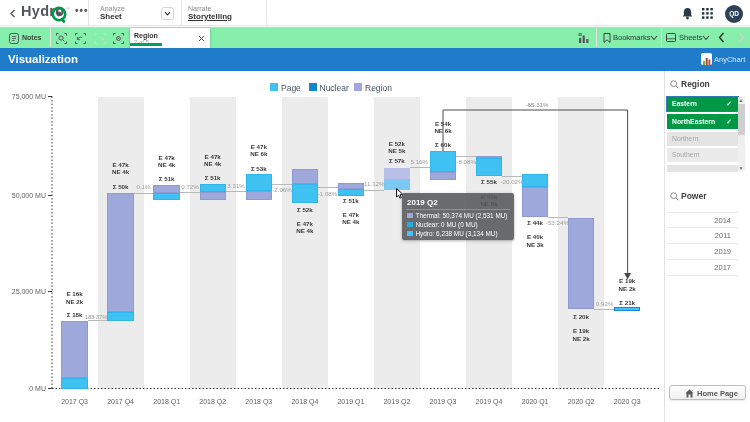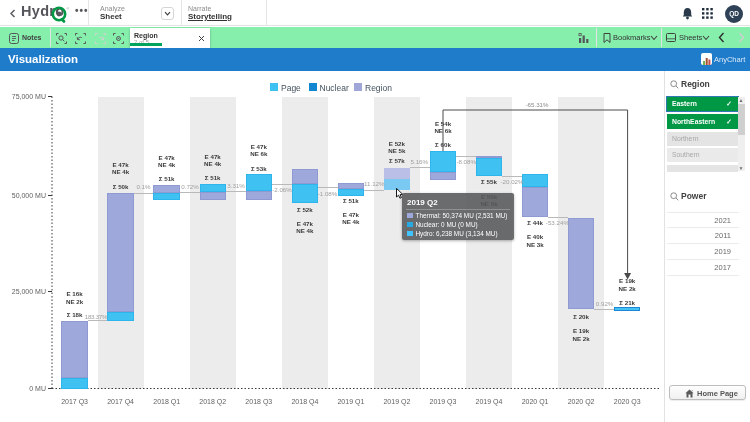--- a/index.html
+++ b/index.html
@@ -317,21 +317,21 @@
     <div class="abs" style="left:73px;top:26.3px;width:7px;height:74.2px;background:#efefef;">
       <div style="position:absolute;left:0;top:7px;width:7px;height:31px;background:#cfcfcf;"></div>
       <div style="position:absolute;left:0.5px;top:0px;font-size:5px;color:#707070;">▲</div>
       <div style="position:absolute;left:0.5px;bottom:0px;font-size:5px;color:#707070;">▼</div>
     </div>
     <svg class="abs" style="left:5px;top:121px" width="9" height="9" viewBox="0 0 9 9">
         <circle cx="3.7" cy="3.7" r="2.9" fill="none" stroke="#8a8a8a" stroke-width="1"></circle>
         <path d="M6 6 L8.3 8.3" stroke="#8a8a8a" stroke-width="1"></path>
       </svg>
     <div class="ptitle" style="left:16px;top:120px;">Power</div>
-    <div class="yrow" style="top:141px;border-top:1px solid #ebebeb;">2021</div>
+    <div class="yrow" style="top:141px;border-top:1px solid #ebebeb;">2014</div>
     <div class="yrow" style="top:157px;">2011</div>
     <div class="yrow" style="top:173px;">2019</div>
     <div class="yrow" style="top:189px;">2017</div>
     <div class="abs" style="left:4px;top:314px;width:77px;height:15px;background:linear-gradient(#fefefe,#f0f0f0);border:1px solid #bdbdbd;border-radius:3px;box-shadow:0 1px 1px rgba(0,0,0,0.08);">
       <svg style="position:absolute;left:15px;top:3px" width="9" height="9" viewBox="0 0 9 9">
           <path d="M4.5 0.6 L0.4 4.2 H1.5 V8.4 H3.5 V5.6 H5.5 V8.4 H7.5 V4.2 H8.6 Z M6.6 1.2 H7.6 V2.6" fill="#5a5a5a" stroke="none"></path>
         </svg>
       <div style="position:absolute;left:27px;top:3px;font-size:7.5px;font-weight:bold;color:#555;">Home Page</div>
     </div>
   </div>

